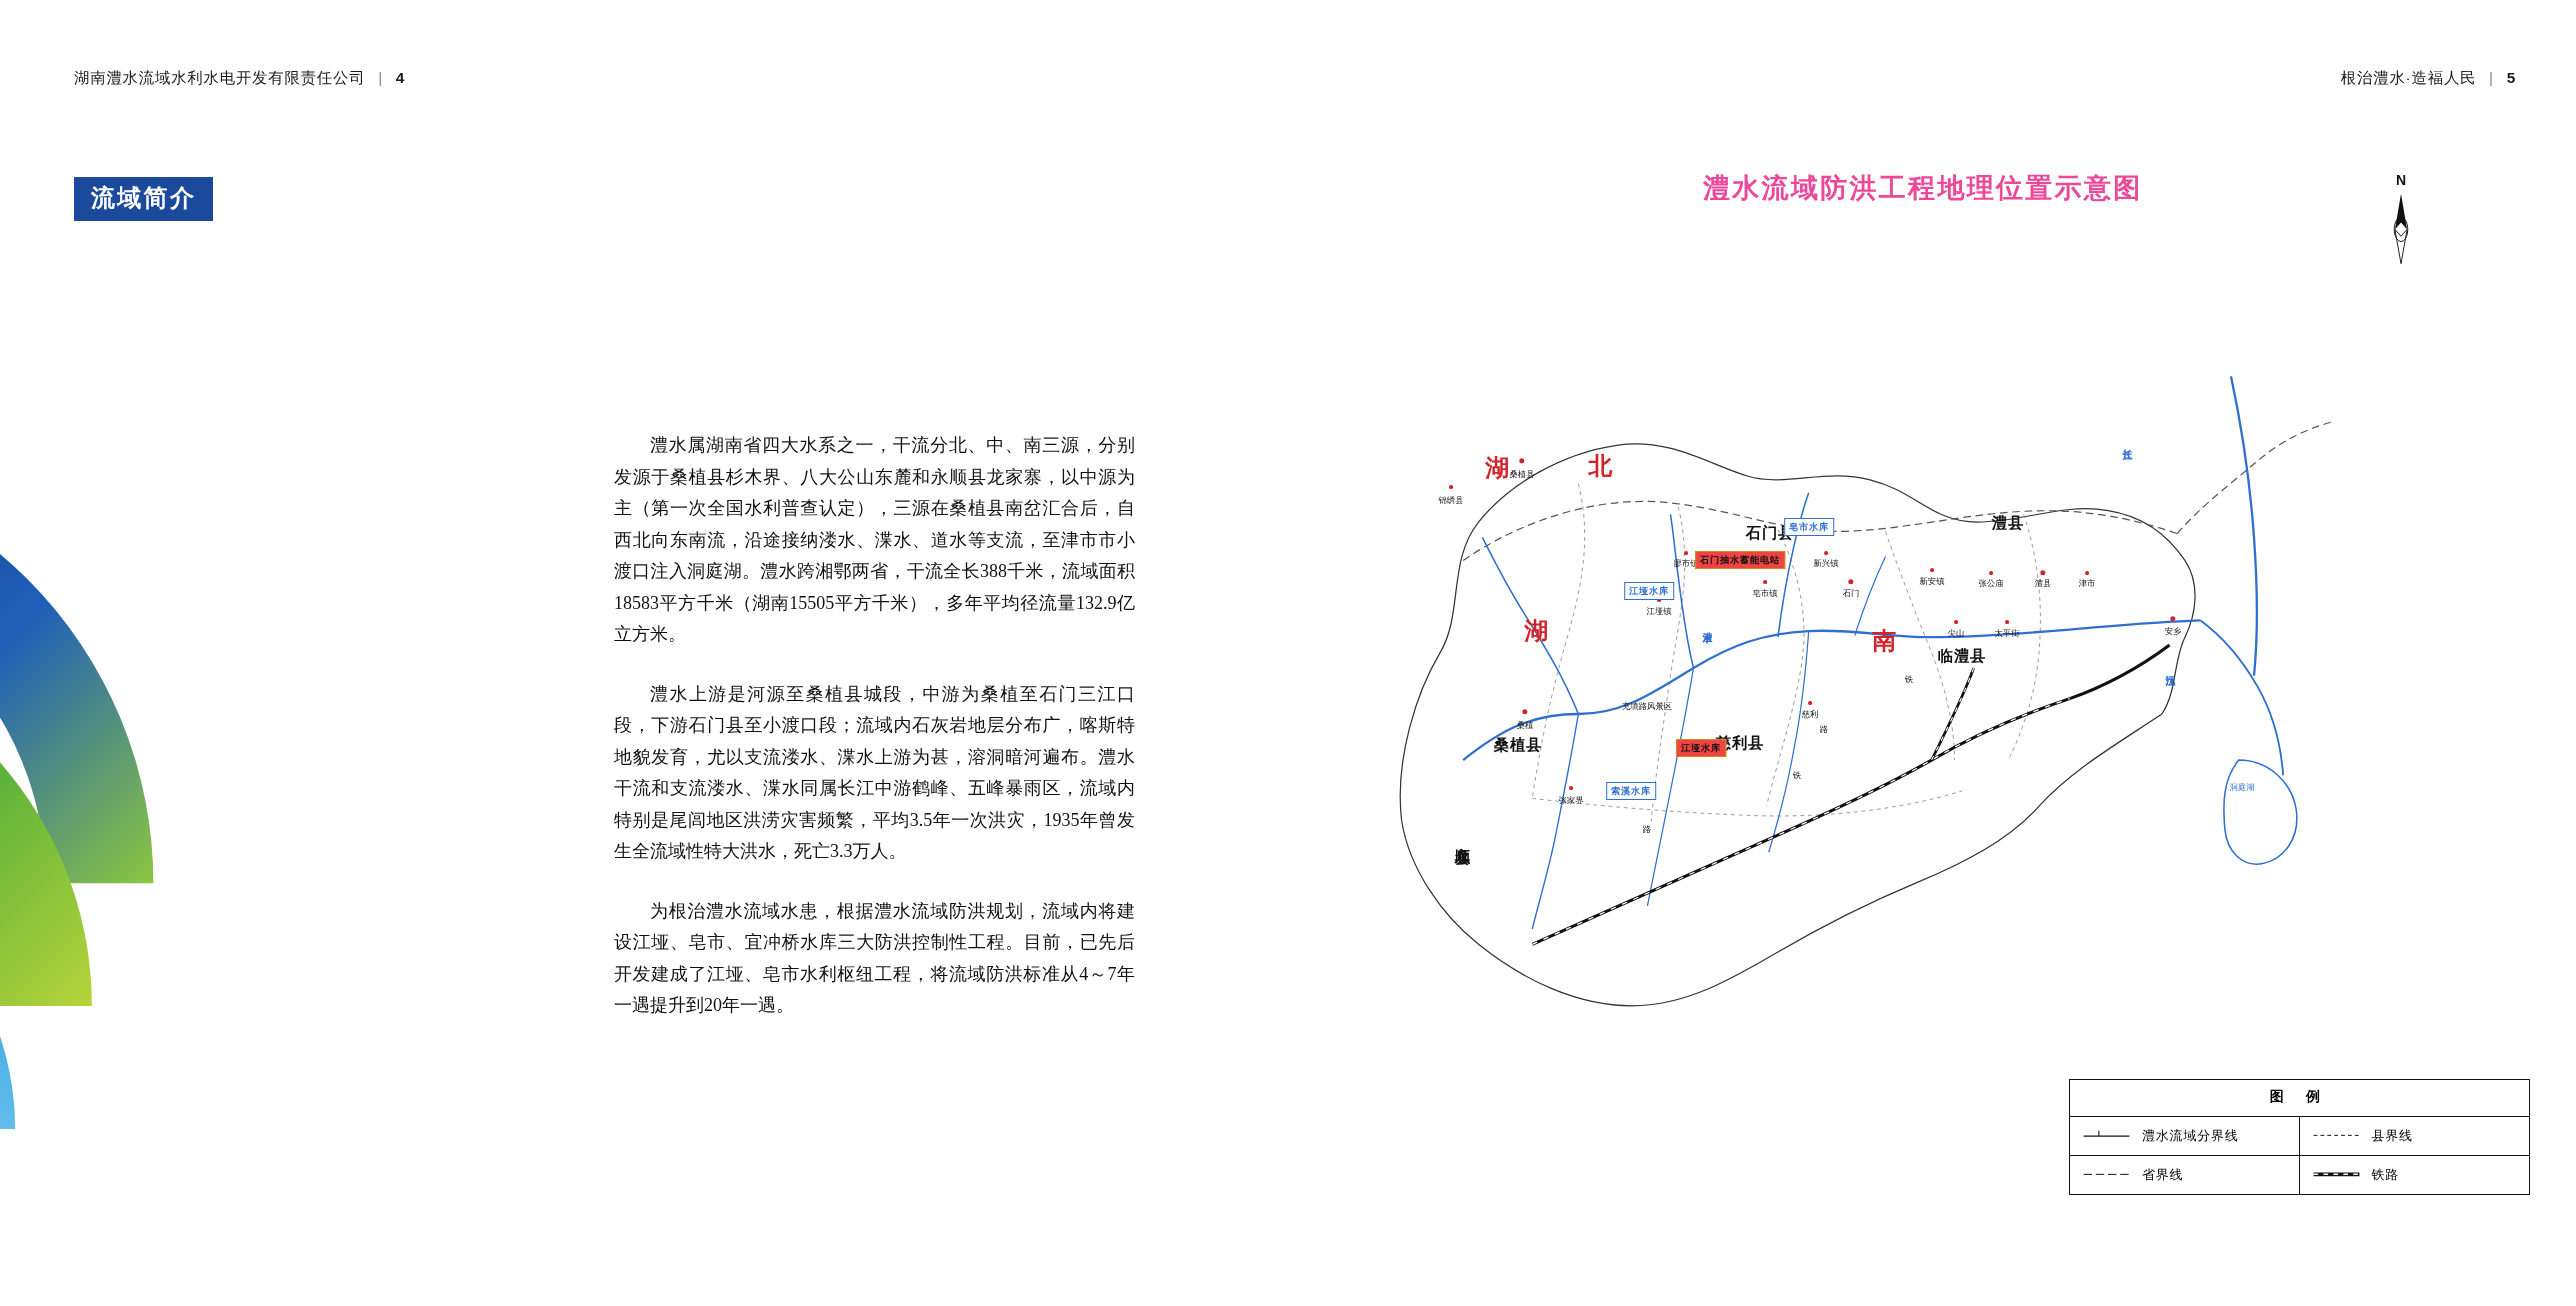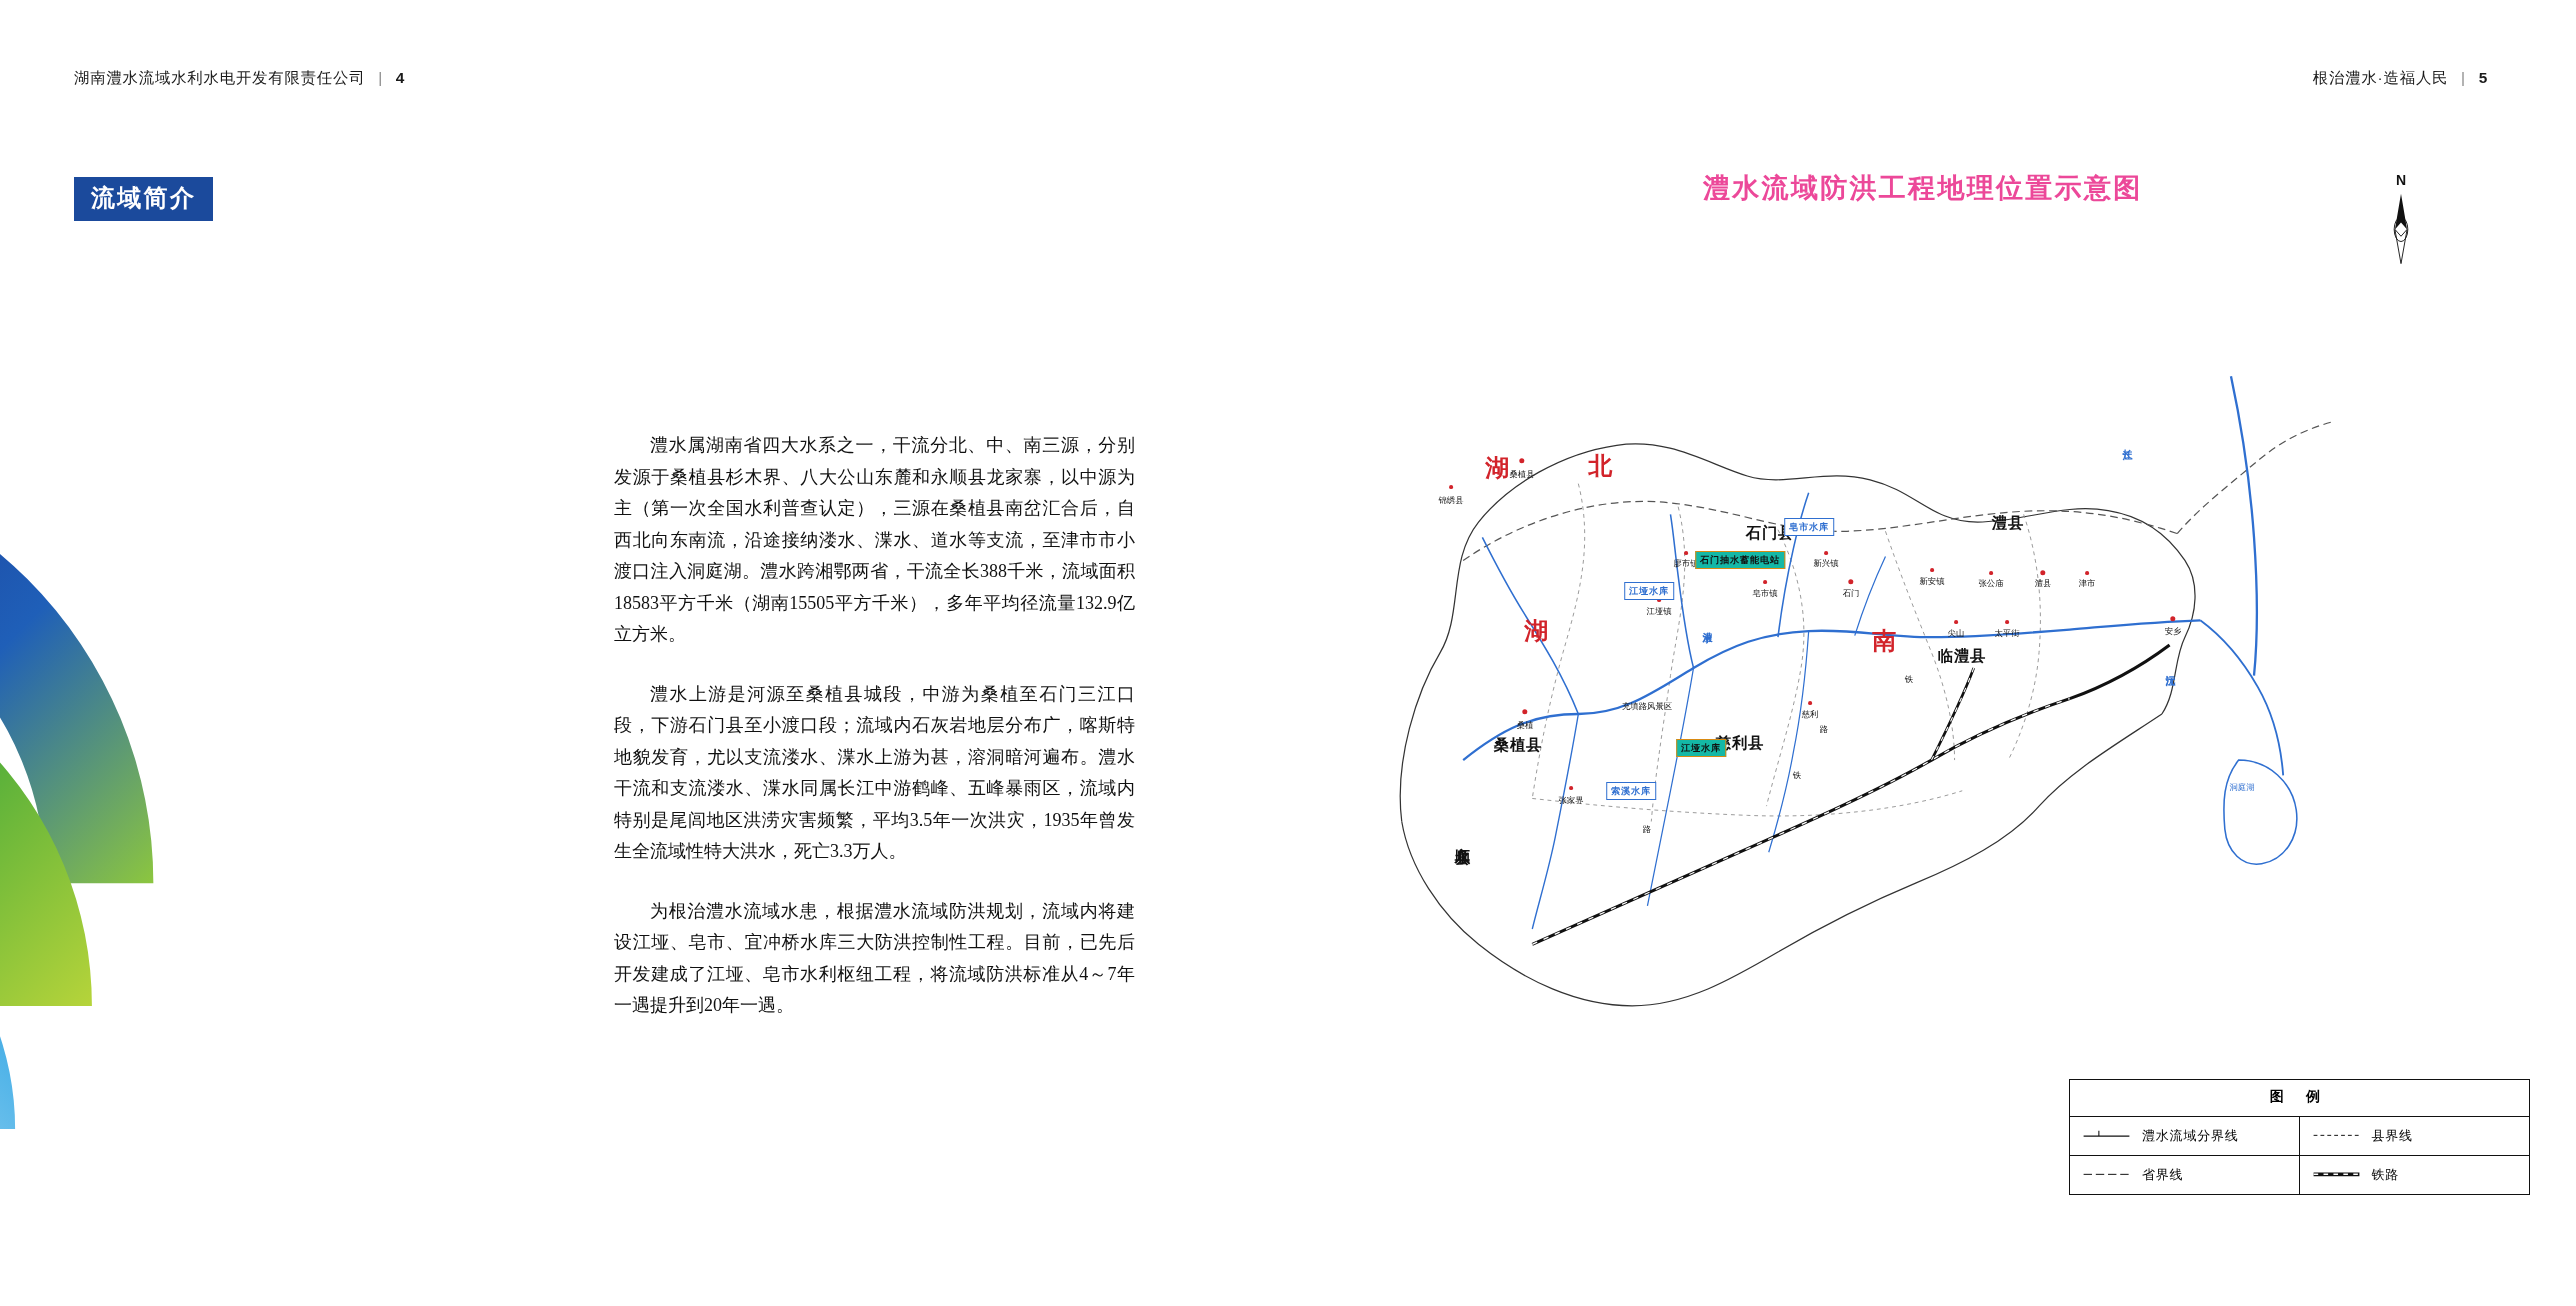--- a/index.html
+++ b/index.html
@@ -28,21 +28,21 @@
   
   .runhead {
     position: absolute;
     top: 68px;
     font-size: 15.4px;
     color: #1a1a1a;
     letter-spacing: 0.8px;
     white-space: nowrap;
   }
   #runhead-left  { left: 74px; }
-  #runhead-right { right: 88px; margin-left: 47px; }
+  #runhead-right { right: 60px; margin-left: 47px; }
   .runhead .sep {
     display: inline-block;
     margin: 0 7.7px;
     color: #8a8a8a;
   }
   .runhead .pageno { font-weight: bold; }
 
   
   #section-title-box {
     position: absolute;
@@ -173,21 +173,21 @@
     color: #2f6fd0;
     font-size: 9.2px;
     font-weight: bold;
     padding: 1.5px 3.8px;
     white-space: nowrap;
     letter-spacing: 0.8px;
   }
   .callout.orange {
     border-color: #d98a12;
     color: #111111;
-    background: #14b8a6;
+    background: #ef4444;
   }
 
   
   #legend {
     position: absolute;
     left: 2069px;
     top: 1079px;
     width: 461px;
     border: 0.8px solid #111111;
     background: #ffffff;

